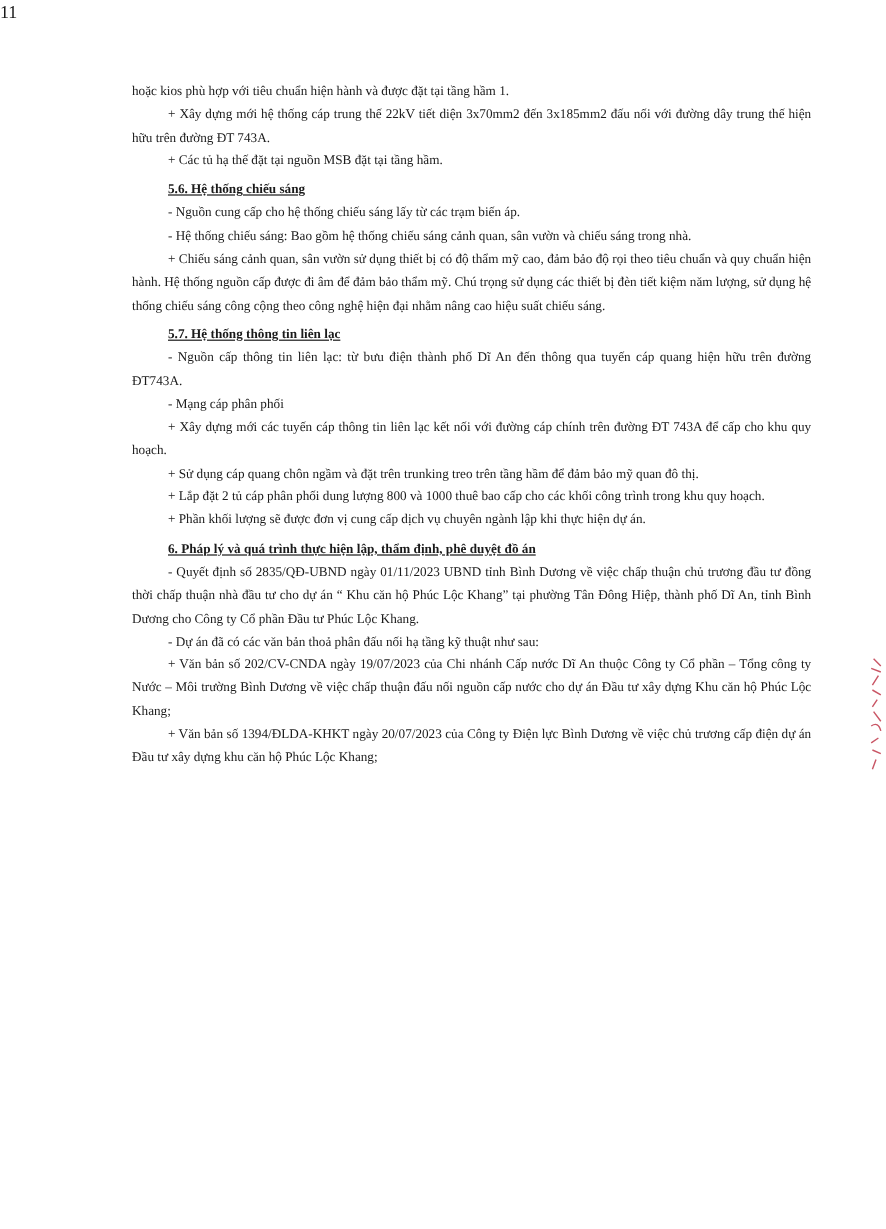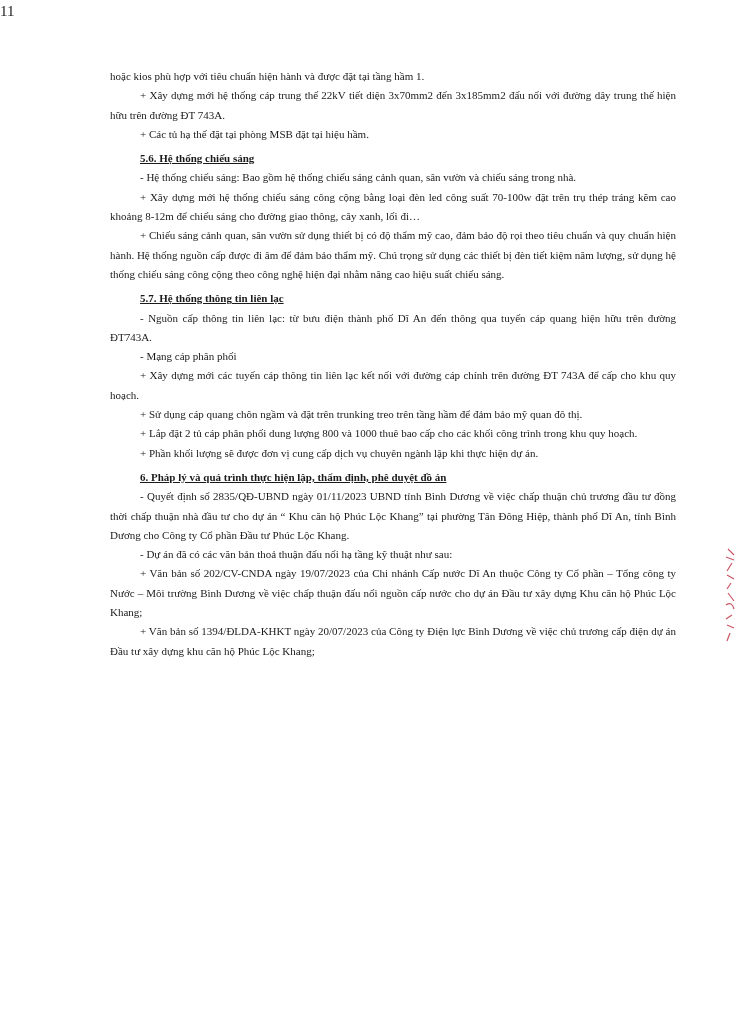--- a/index.html
+++ b/index.html
@@ -16,38 +16,38 @@
   .stamp { position:absolute; left:722px; top:545px; width:16px; height:100px; }
 </style>
 </head>
 <body>
 
 <div class="page-num">11</div>
 
 <div class="content">
   <p class="p noindent">hoặc kios phù hợp với tiêu chuẩn hiện hành và được đặt tại tầng hầm 1.</p>
   <p class="p">+ Xây dựng mới hệ thống cáp trung thế 22kV tiết diện 3x70mm2 đến 3x185mm2 đấu nối với đường dây trung thế hiện hữu trên đường ĐT 743A.</p>
-  <p class="p">+ Các tủ hạ thế đặt tại phòng MSB đặt tại hiệu hầm.</p>
+  <p class="p">+ Các tủ hạ thế đặt tại nguồn MSB đặt tại tầng hầm.</p>
   <div class="gap"></div>
   <p class="h">5.6. Hệ thống chiếu sáng</p>
+  <p class="p">- Nguồn cung cấp cho hệ thống chiếu sáng lấy từ các trạm biến áp.</p>
   <p class="p">- Hệ thống chiếu sáng: Bao gồm hệ thống chiếu sáng cảnh quan, sân vườn và chiếu sáng trong nhà.</p>
-  <p class="p">+ Xây dựng mới hệ thống chiếu sáng công cộng bằng loại đèn led công suất 70-100w đặt trên trụ thép tráng kẽm cao khoảng 8-12m để chiếu sáng cho đường giao thông, cây xanh, lối đi…</p>
   <p class="p">+ Chiếu sáng cảnh quan, sân vườn sử dụng thiết bị có độ thẩm mỹ cao, đảm bảo độ rọi theo tiêu chuẩn và quy chuẩn hiện hành. Hệ thống nguồn cấp được đi âm để đảm bảo thẩm mỹ. Chú trọng sử dụng các thiết bị đèn tiết kiệm năm lượng, sử dụng hệ thống chiếu sáng công cộng theo công nghệ hiện đại nhằm nâng cao hiệu suất chiếu sáng.</p>
   <div class="gap"></div>
   <p class="h">5.7. Hệ thống thông tin liên lạc</p>
   <p class="p">- Nguồn cấp thông tin liên lạc: từ bưu điện thành phố Dĩ An đến thông qua tuyến cáp quang hiện hữu trên đường ĐT743A.</p>
   <p class="p">- Mạng cáp phân phối</p>
   <p class="p">+ Xây dựng mới các tuyến cáp thông tin liên lạc kết nối với đường cáp chính trên đường ĐT 743A để cấp cho khu quy hoạch.</p>
   <p class="p">+ Sử dụng cáp quang chôn ngầm và đặt trên trunking treo trên tầng hầm để đảm bảo mỹ quan đô thị.</p>
   <p class="p">+ Lắp đặt 2 tủ cáp phân phối dung lượng 800 và 1000 thuê bao cấp cho các khối công trình trong khu quy hoạch.</p>
   <p class="p">+ Phần khối lượng sẽ được đơn vị cung cấp dịch vụ chuyên ngành lập khi thực hiện dự án.</p>
   <div class="gap"></div>
   <p class="h">6. Pháp lý và quá trình thực hiện lập, thẩm định, phê duyệt đồ án</p>
   <p class="p">- Quyết định số 2835/QĐ-UBND ngày 01/11/2023 UBND tỉnh Bình Dương về việc chấp thuận chủ trương đầu tư đồng thời chấp thuận nhà đầu tư cho dự án “ Khu căn hộ Phúc Lộc Khang” tại phường Tân Đông Hiệp, thành phố Dĩ An, tỉnh Bình Dương cho Công ty Cổ phần Đầu tư Phúc Lộc Khang.</p>
-  <p class="p">- Dự án đã có các văn bản thoả thuận đấu nối hạ tầng kỹ thuật như sau:</p>
+  <p class="p">- Dự án đã có các văn bản thoả phân đấu nối hạ tầng kỹ thuật như sau:</p>
   <p class="p">+ Văn bản số 202/CV-CNDA ngày 19/07/2023 của Chi nhánh Cấp nước Dĩ An thuộc Công ty Cổ phần – Tổng công ty Nước – Môi trường Bình Dương về việc chấp thuận đấu nối nguồn cấp nước cho dự án Đầu tư xây dựng Khu căn hộ Phúc Lộc Khang;</p>
   <p class="p">+ Văn bản số 1394/ĐLDA-KHKT ngày 20/07/2023 của Công ty Điện lực Bình Dương về việc chủ trương cấp điện dự án Đầu tư xây dựng khu căn hộ Phúc Lộc Khang;</p>
 </div>
 
 <svg class="stamp" viewBox="0 0 16 100">
   <g stroke="#c0394b" stroke-width="1.2" fill="none" opacity="0.85">
     <path d="M6 4 l6 6 M4 12 l8 3 M10 18 l-5 8 M5 30 l7 4 M9 38 l-4 6"></path>
     <path d="M6 48 l6 8 M4 60 q6 -4 8 4 M10 70 l-6 4 M5 80 l7 3 M8 88 l-3 8"></path>
   </g>
 </svg>

